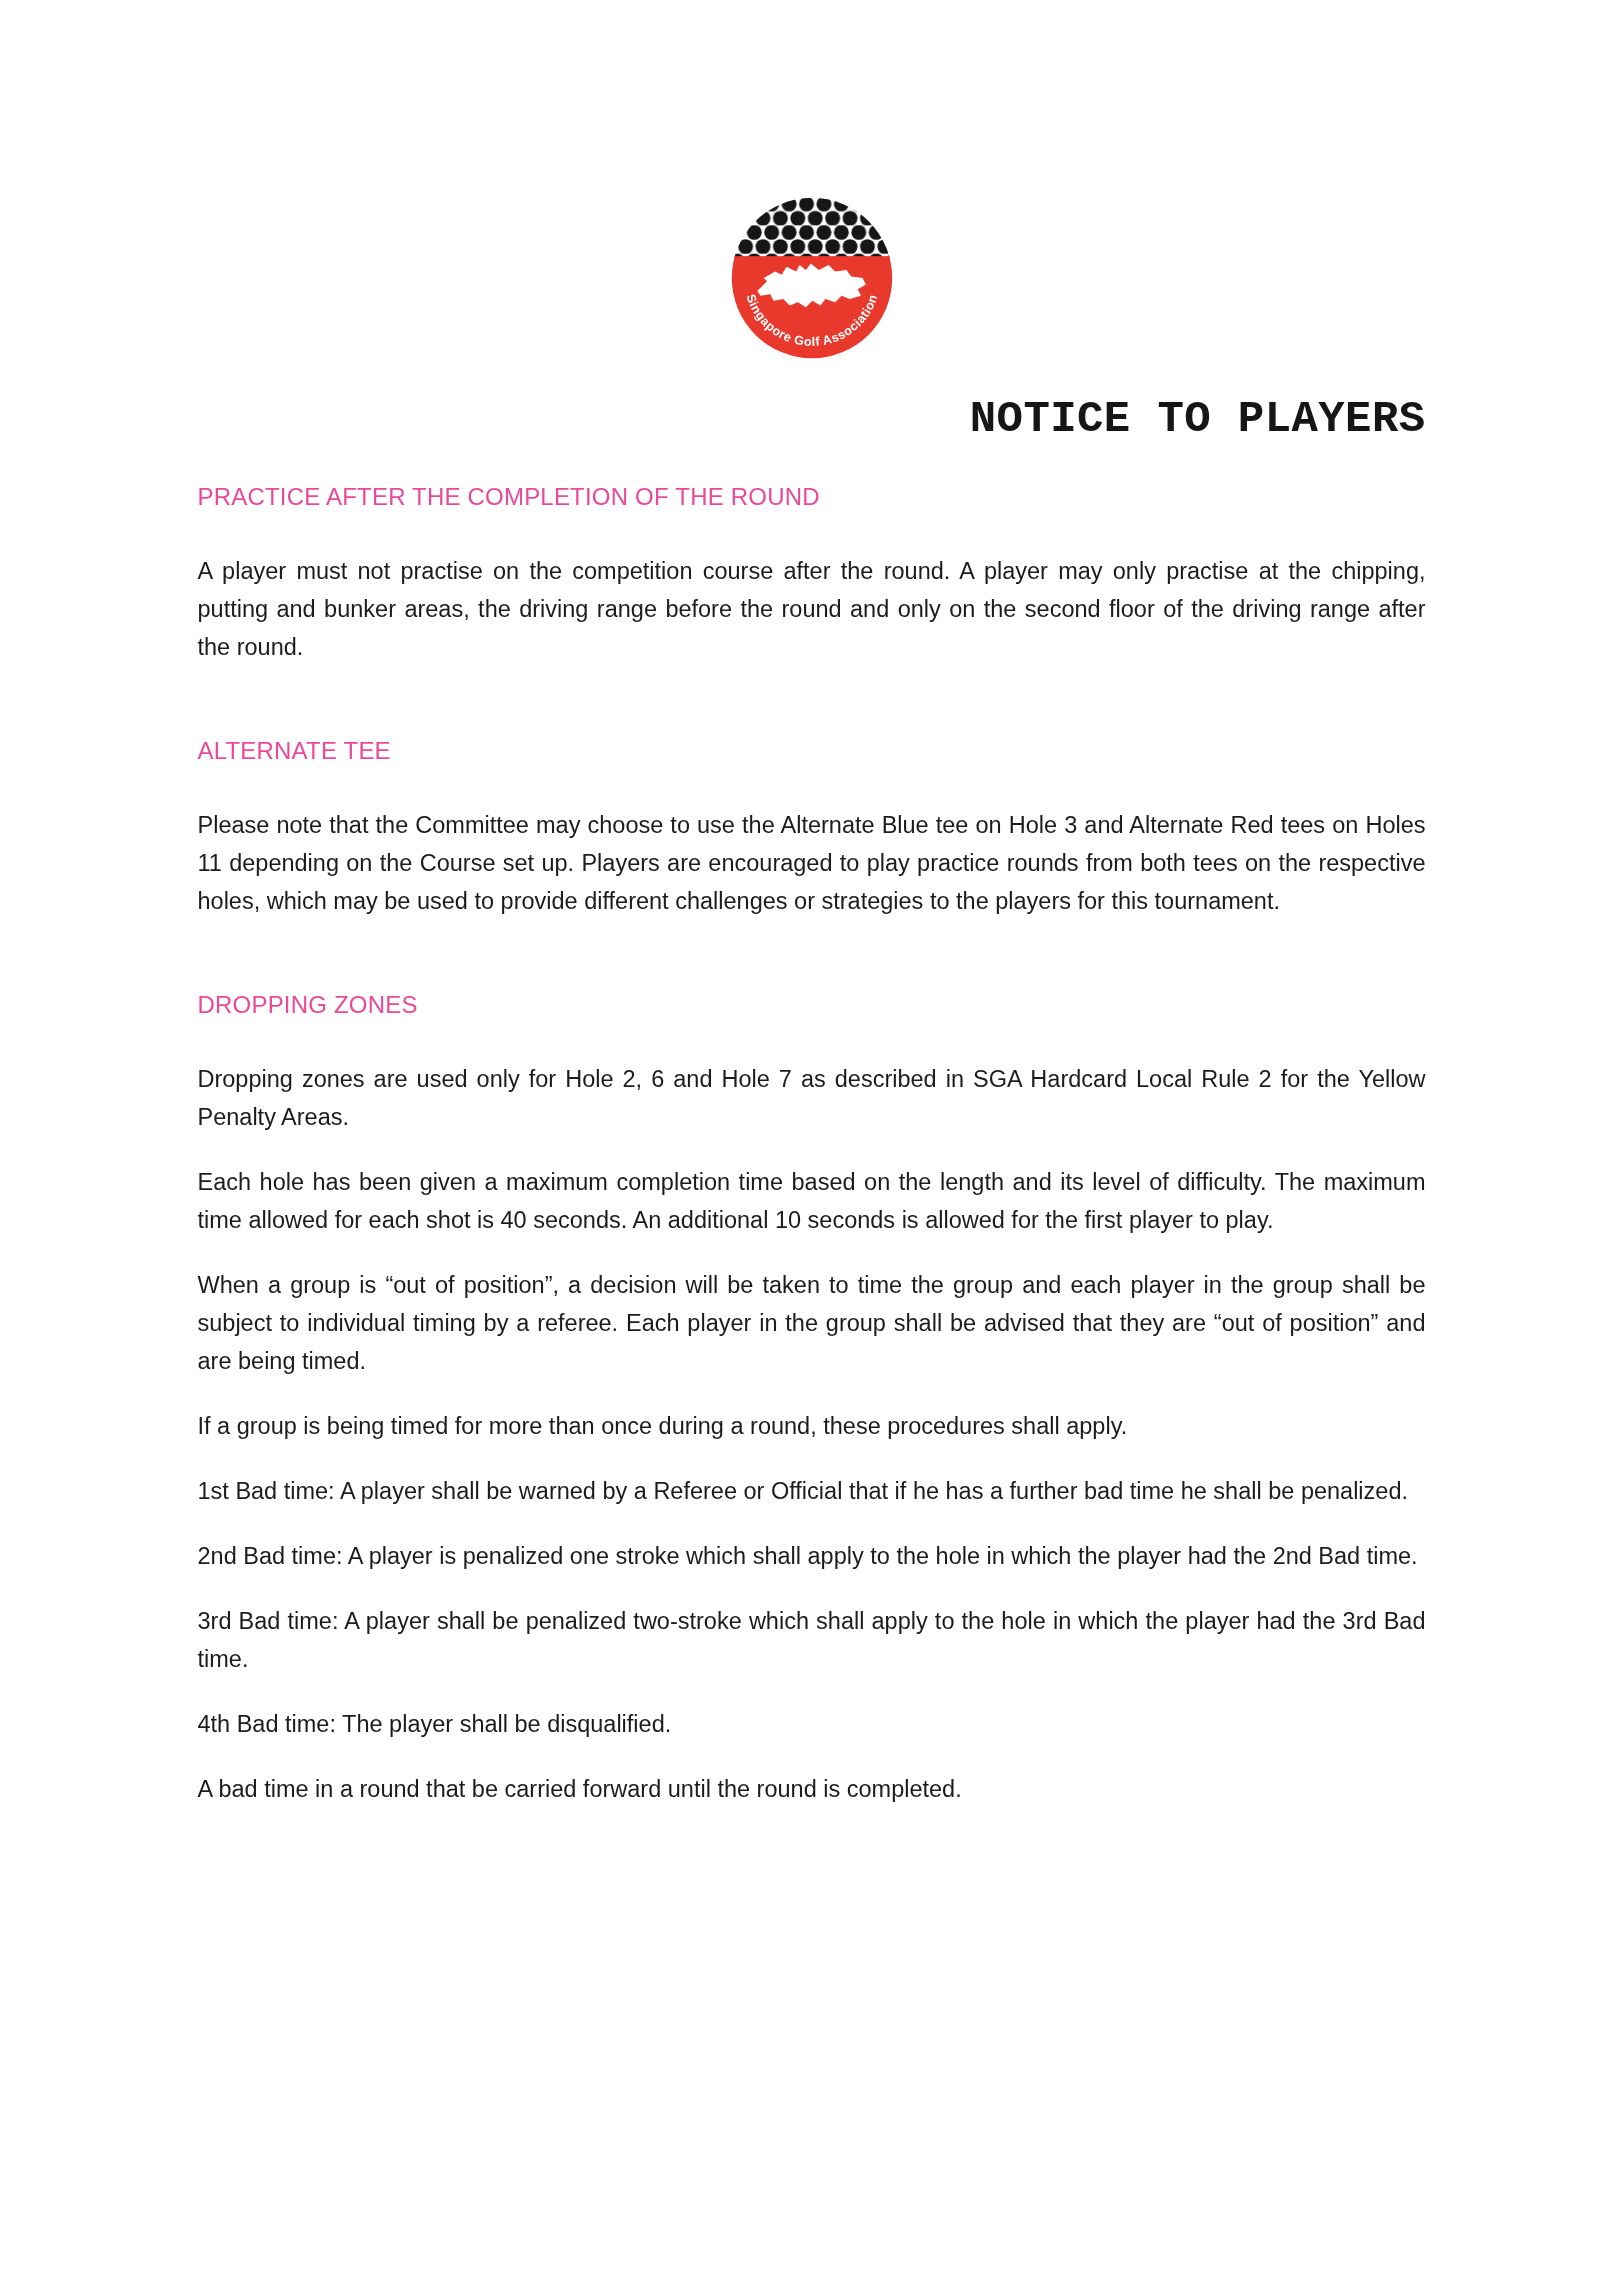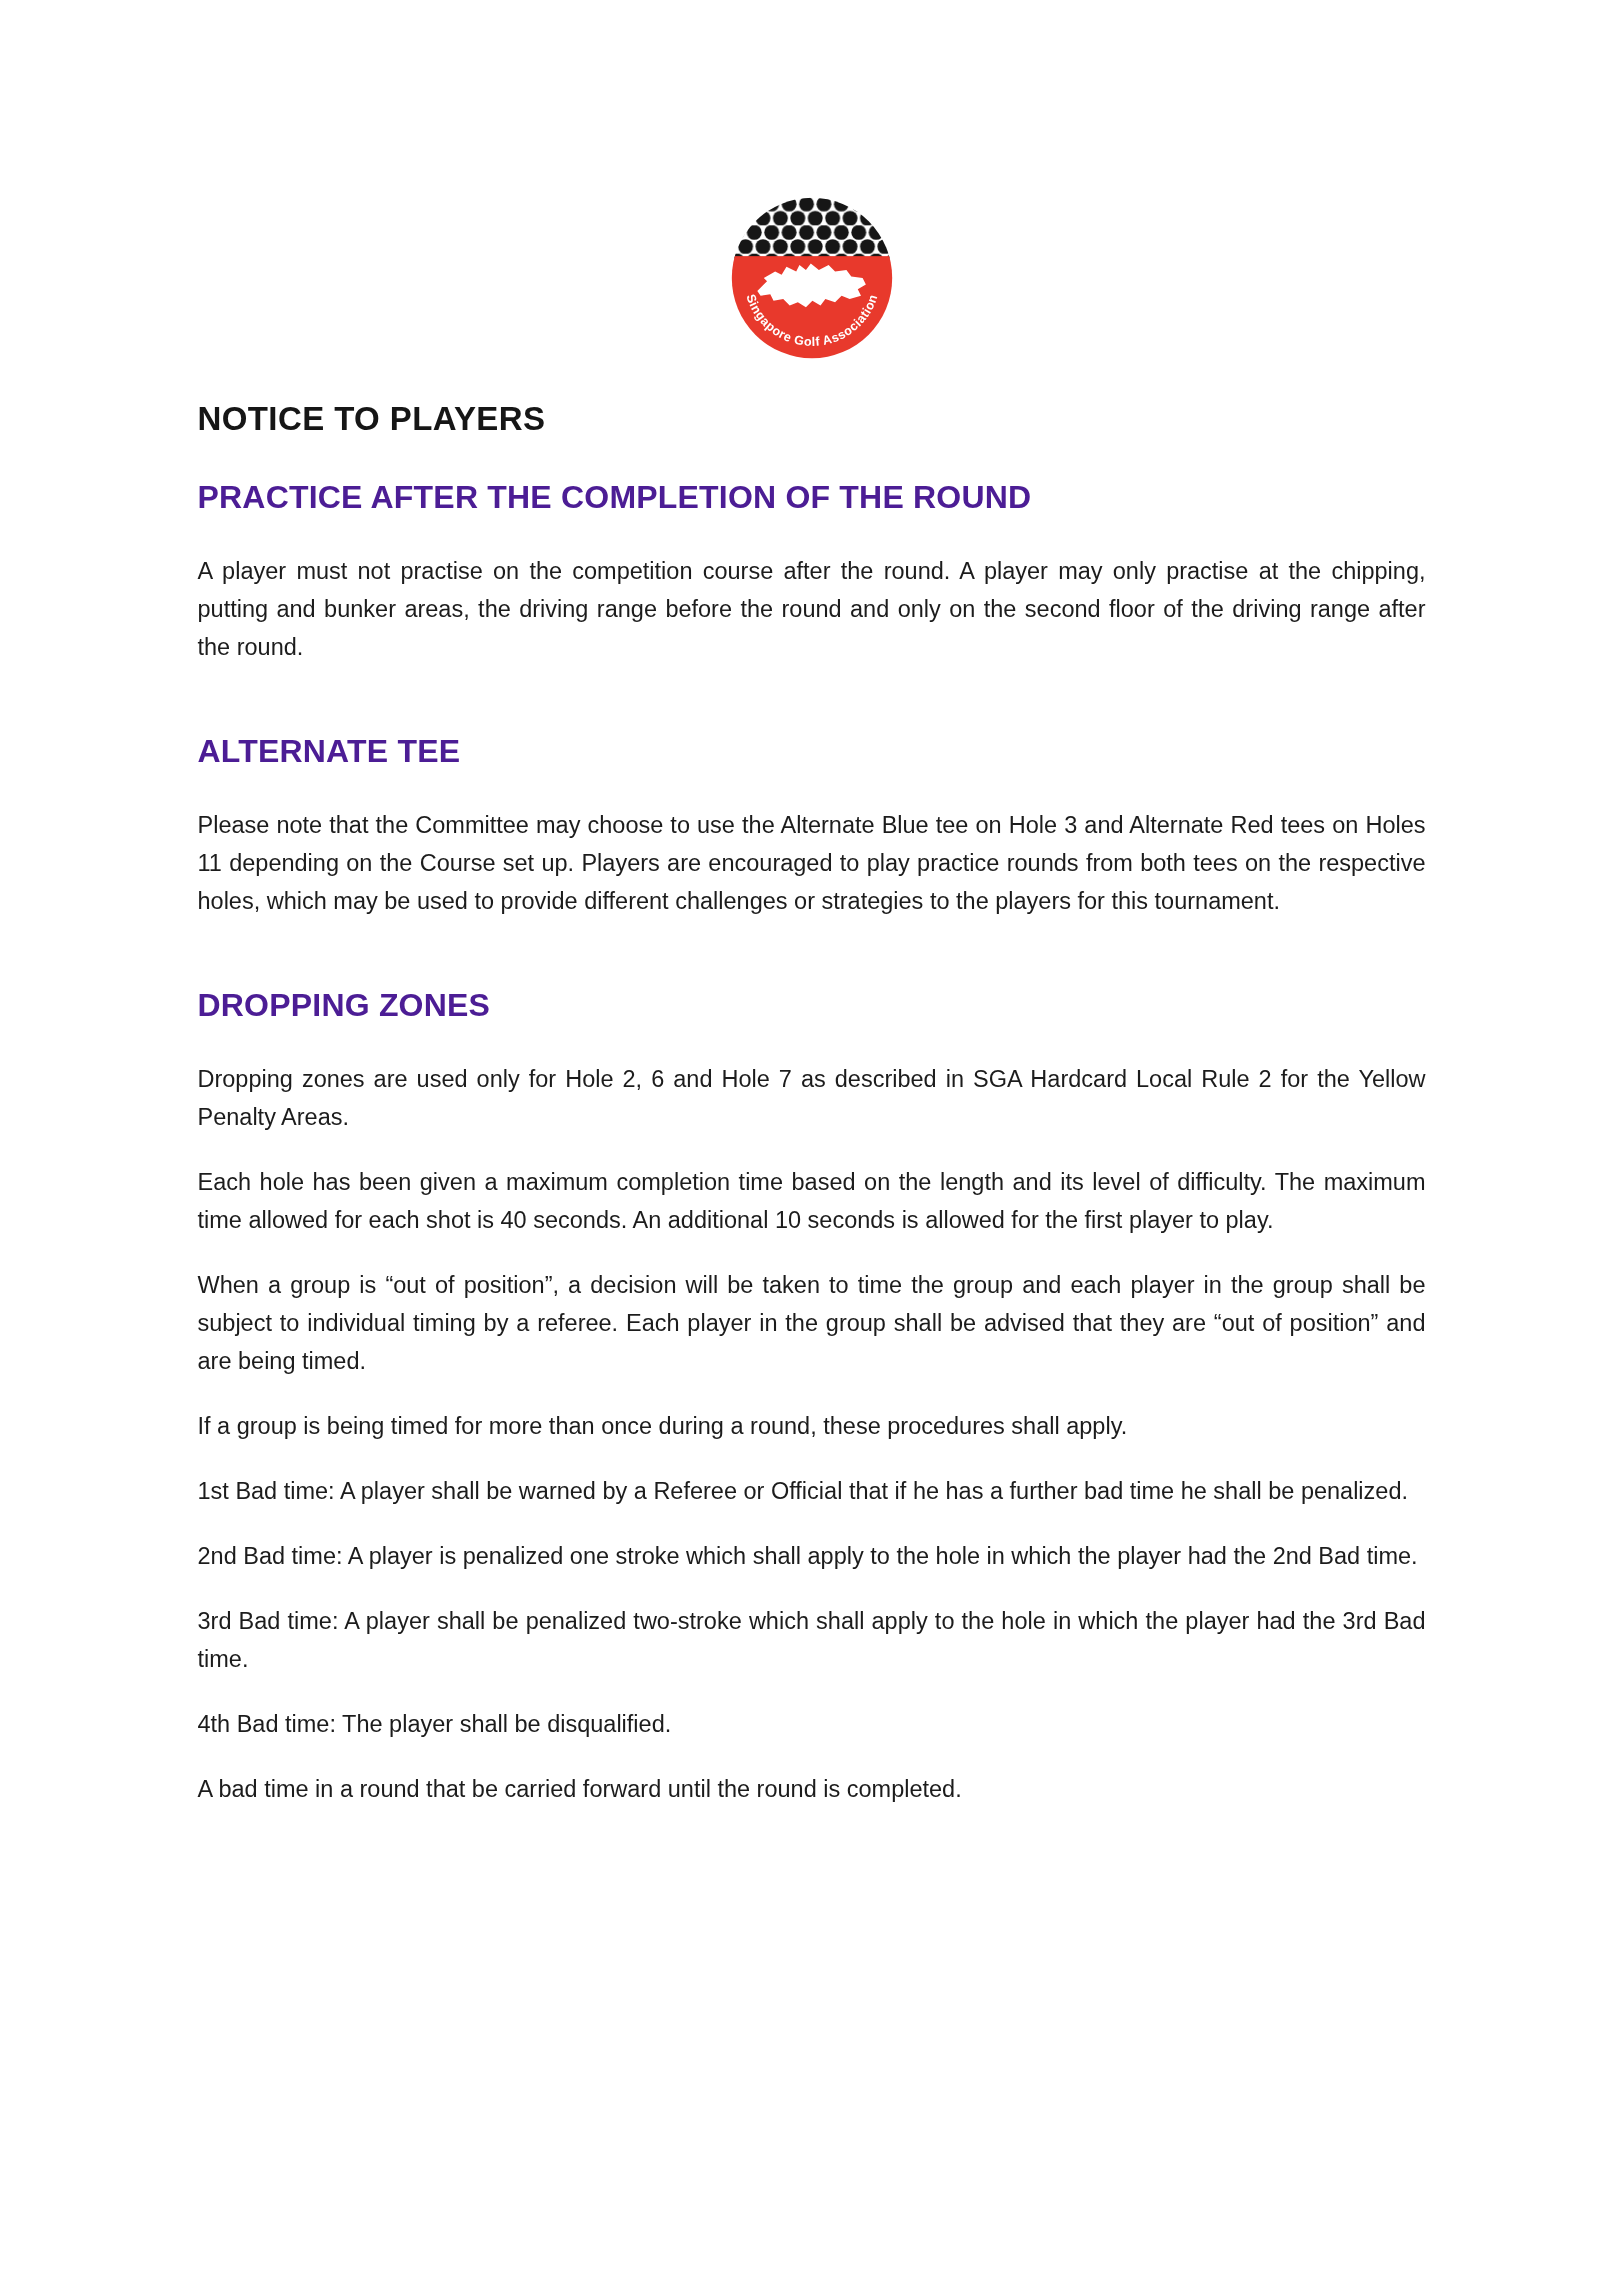--- a/index.html
+++ b/index.html
@@ -25,41 +25,42 @@
     margin: 0 auto;
     text-align: center;
   }
   .logo {
     width: 168px;
     height: 162px;
     display: block;
     margin: 0 auto;
   }
   h1.doc-title {
-    font-size: 33px;
+    font-size: 44px;
     line-height: 40px;
     font-weight: bold;
     color: #161616;
     letter-spacing: 0.4px;
     margin: 40px 0 0 0;
-    text-align: left;
+    text-align: right;
+    font-family: Liberation Mono, monospace;
   }
   .content {
     width: 1228px;
     margin: 0 auto;
     color: #1c1c1c;
     font-size: 23.5px;
     line-height: 38px;
   }
   section { margin: 0; }
   h2.sec-heading {
-    font-size: 32px;
+    font-size: 24px;
     line-height: 38px;
-    font-weight: bold;
-    color: #4c1d95;
+    font-weight: normal;
+    color: #ec4899;
     margin: 0;
     padding: 39px 0 36px 0;
     letter-spacing: 0.2px;
   }
   p.body-para {
     margin: 0 0 27px 0;
     text-align: justify;
   }
 </style>
 </head>

